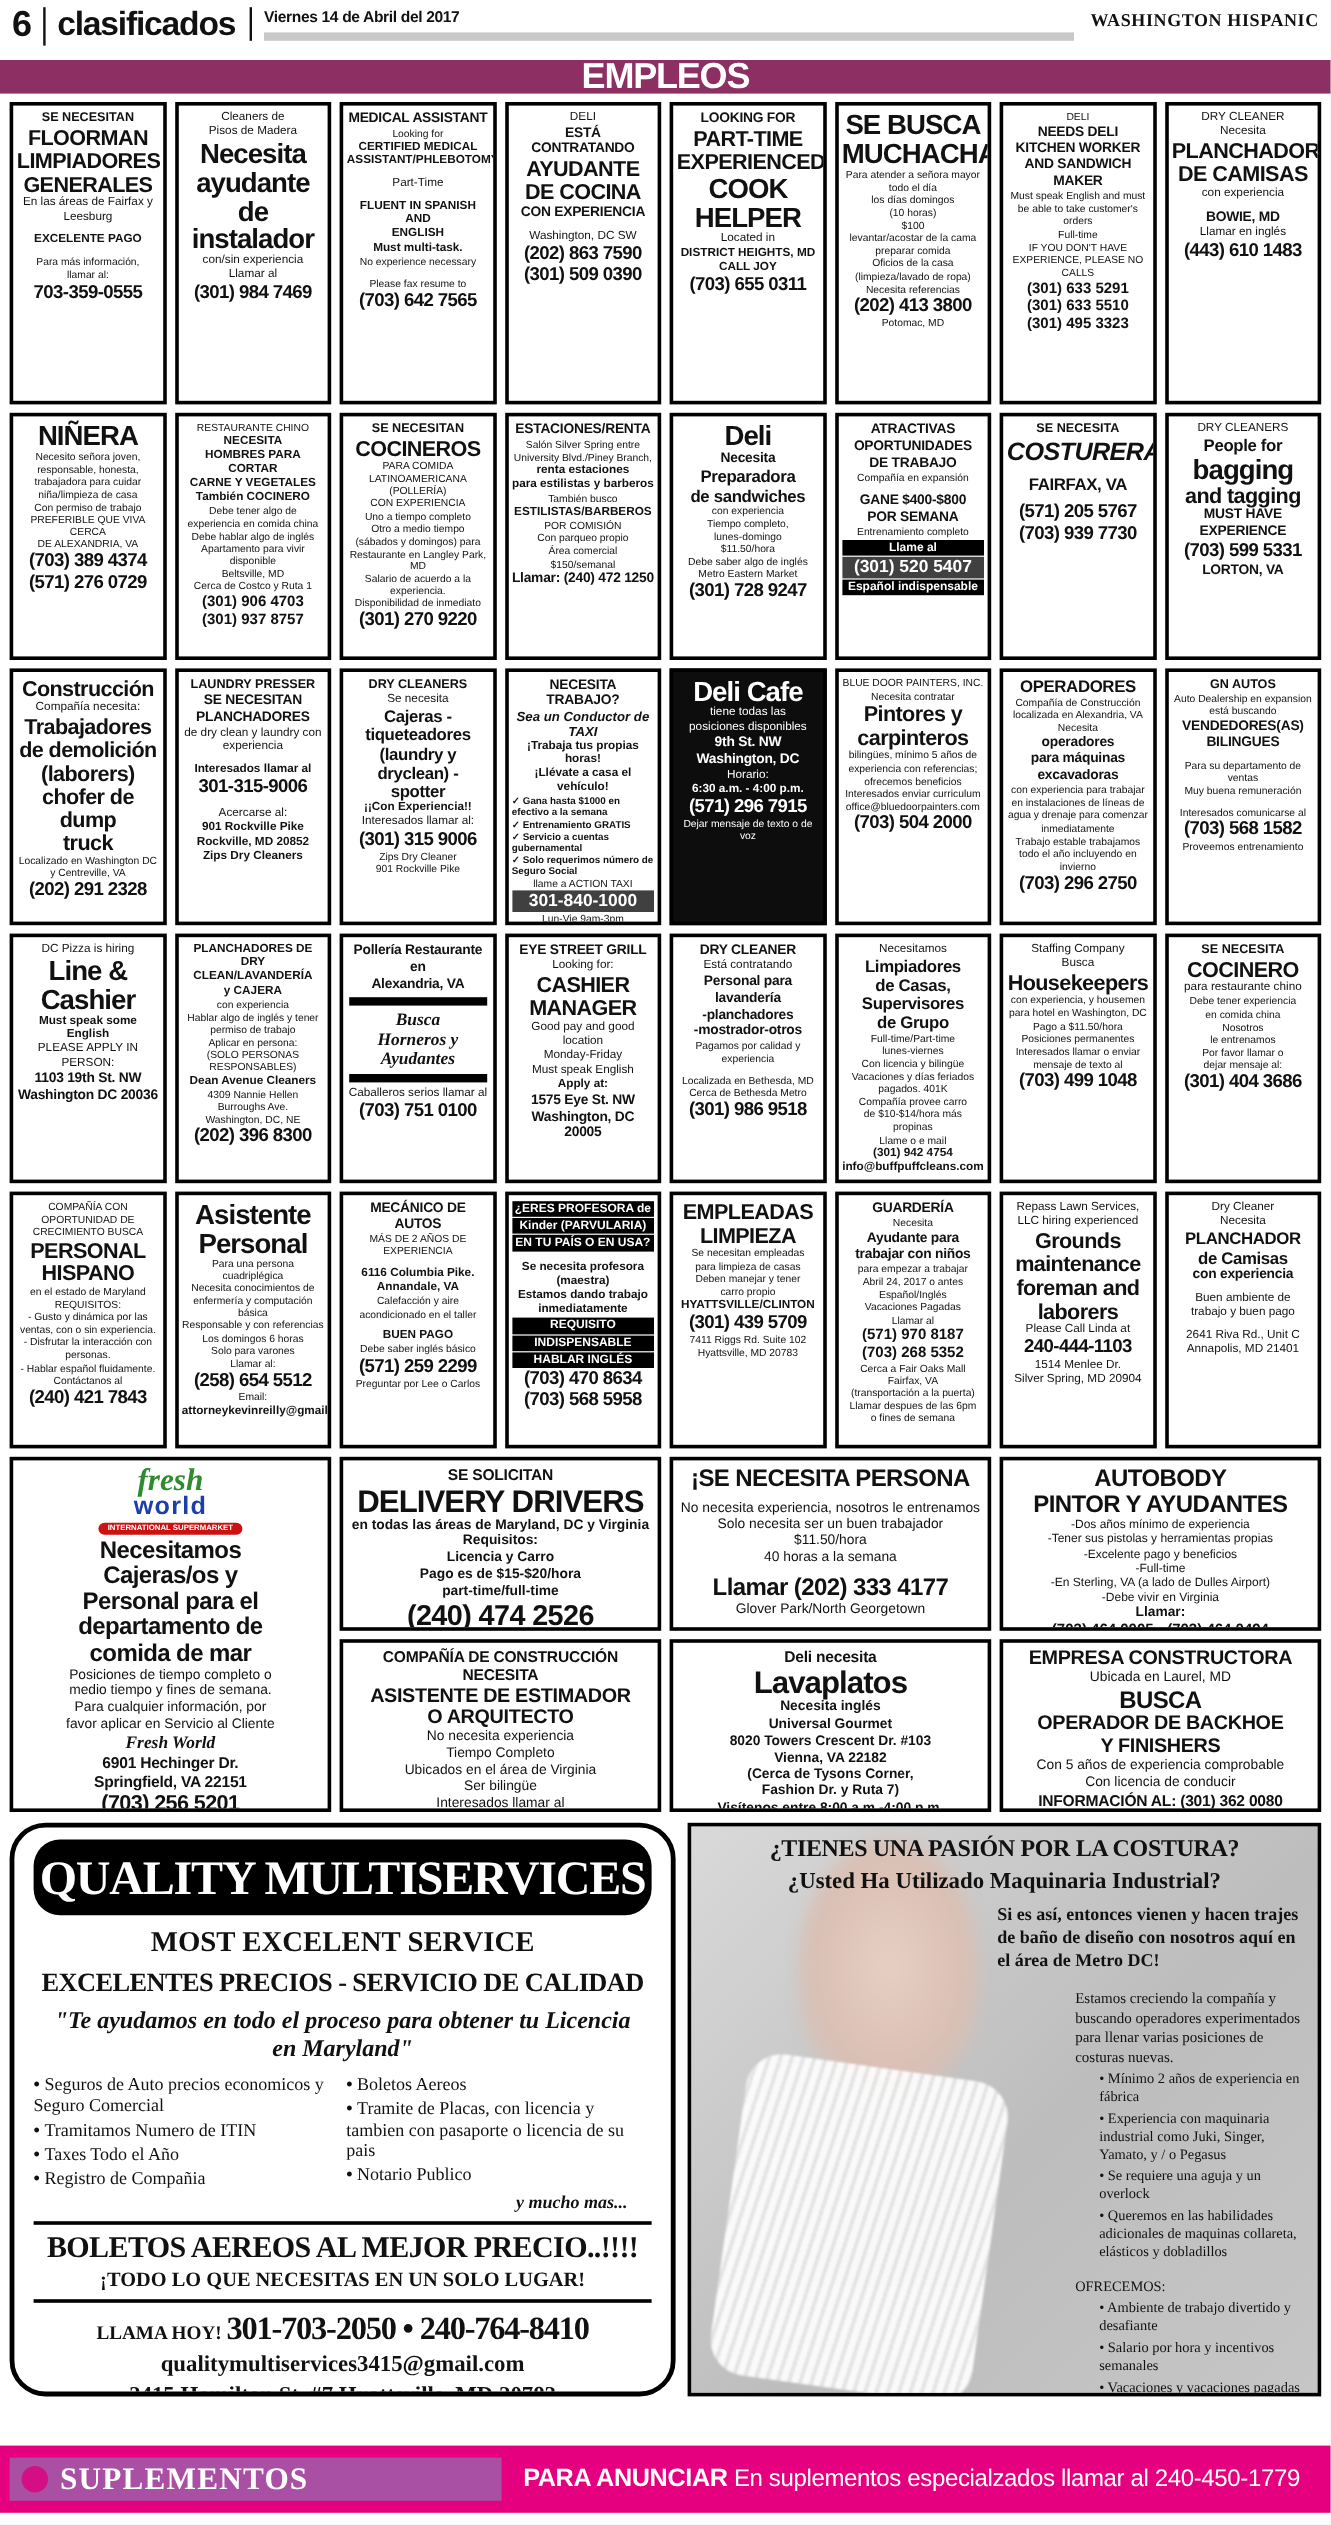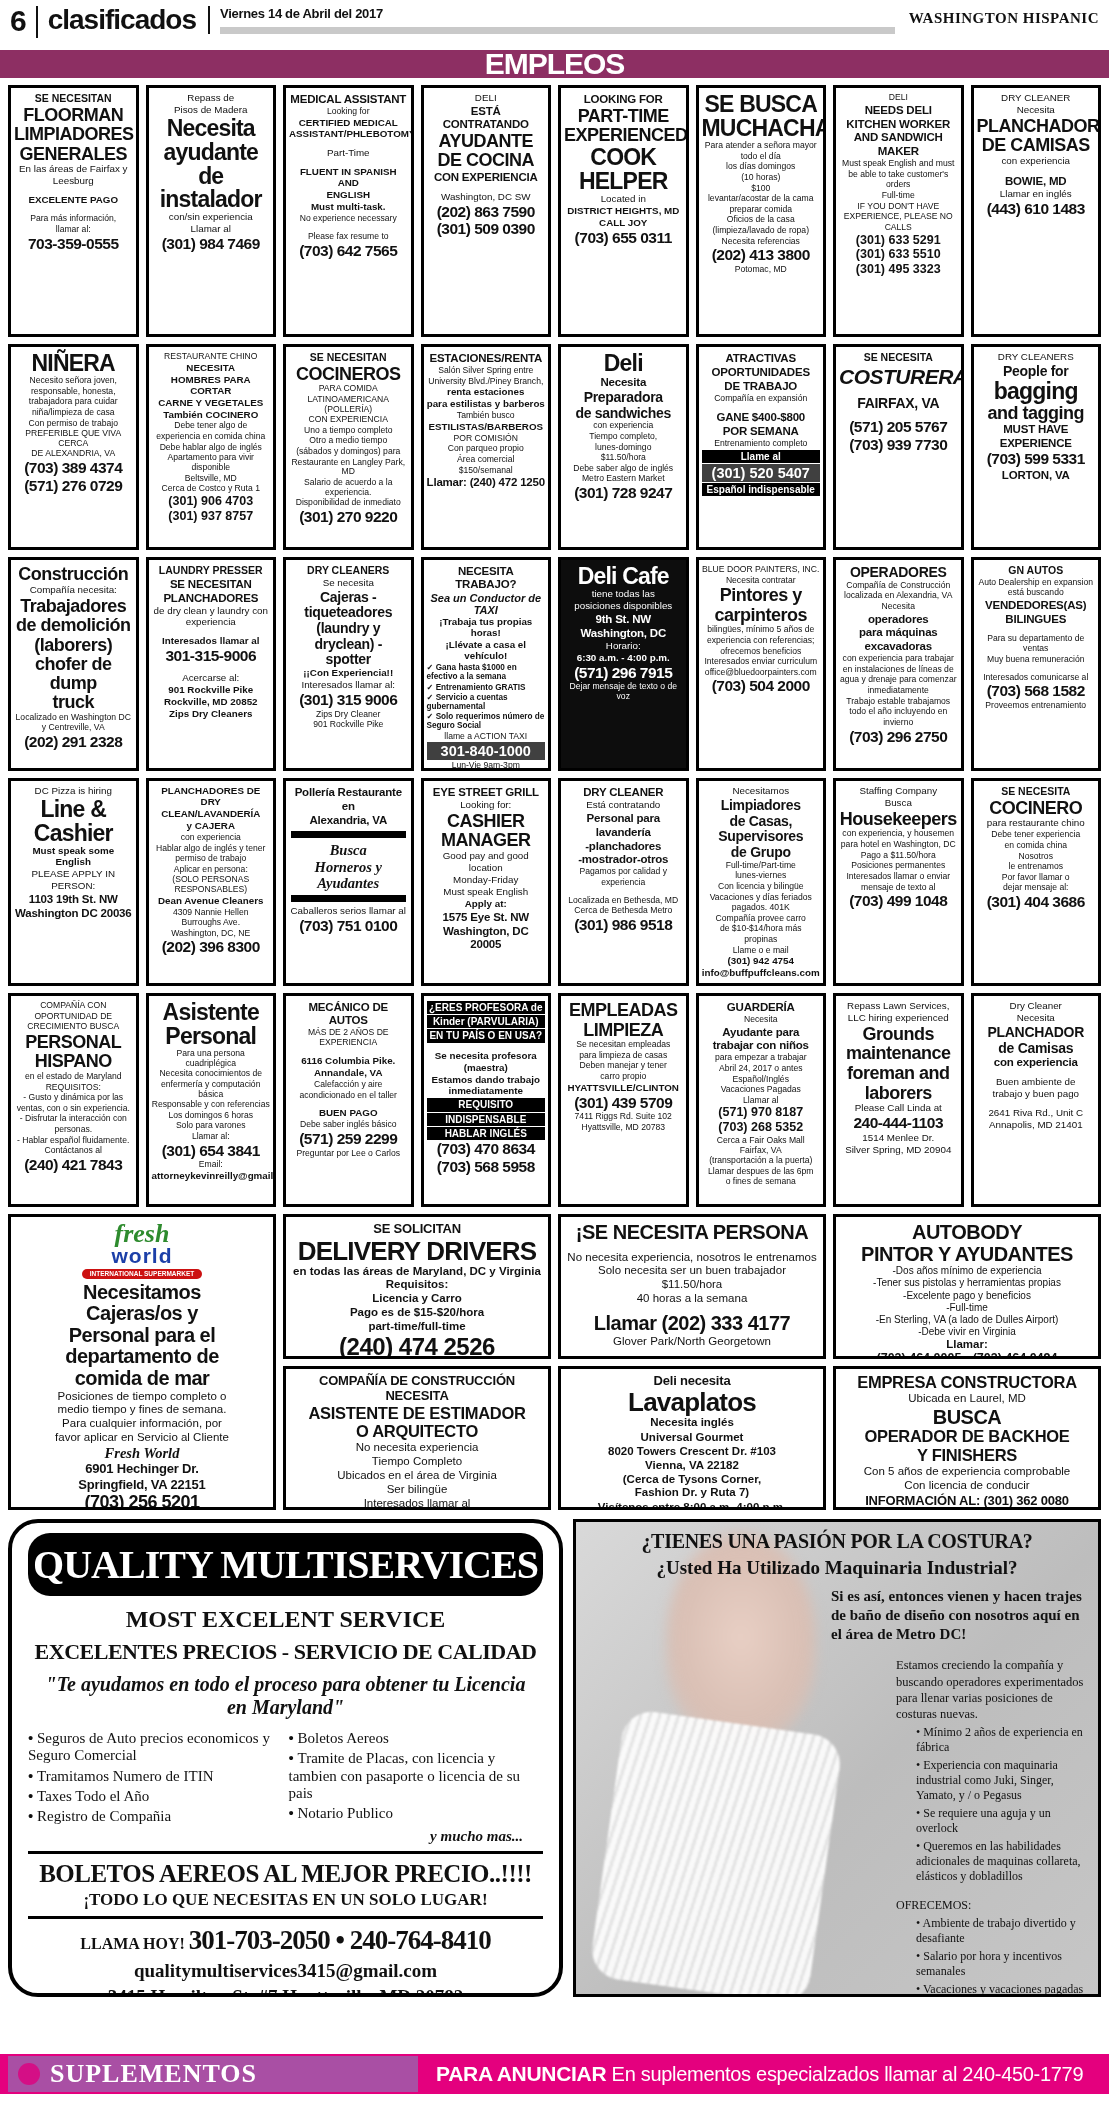--- a/index.html
+++ b/index.html
@@ -89,21 +89,21 @@
         transform:rotate(8deg);opacity:.95;}
   .k-content{position:relative;z-index:2;}
   .k-h1{font-size:20px;font-weight:bold;text-align:center;letter-spacing:-.3px;}
   .k-h2{font-size:19px;font-weight:bold;text-align:center;margin-top:4px;}
   .k-intro{font-size:15px;font-weight:bold;margin:8px 0 0 245px;line-height:1.25;}
   .k-para{font-size:12.5px;margin:14px 0 0 310px;line-height:1.3;}
   .k-li{font-size:12px;margin:3px 0 0 330px;line-height:1.25;}
   .k-li:before{content:"•   ";}
   .k-ofrecemos{font-size:12px;margin:14px 0 0 310px;}
   
-  .footer{position:absolute;left:0;right:0;bottom:10px;height:40px;background:#e4007e;
+  .footer{position:absolute;left:0;right:0;bottom:10px;height:56px;background:#e4007e;
           display:flex;align-items:center;}
   .f-box{background:#a94fa4;height:36px;margin-left:8px;width:400px;display:flex;
          align-items:center;padding-left:10px;}
   .f-dot{width:22px;height:22px;border-radius:50%;background:#d40f86;margin-right:10px;}
   .f-sup{color:#fff;font-family:"Liberation Serif",serif;font-weight:bold;font-size:26px;
          letter-spacing:1px;}
   .f-right{color:#fff;margin-left:18px;font-size:20px;letter-spacing:-.3px;white-space:nowrap;}
   .f-right .fb{font-weight:bold;font-size:21px;}
 </style>
 </head>
@@ -139,21 +139,21 @@
             <div class="ln gap"></div>
             <div class="ln b">EXCELENTE PAGO</div>
             <div class="ln gap"></div>
             <div class="ln s">Para más información,</div>
             <div class="ln s">llamar al:</div>
             <div class="ln ph">703-359-0555</div>
           </div>
         </div>
         <div class="cellcol">
           <div class="ad">
-            <div class="ln n">Repass de</div>
+            <div class="ln n">Cleaners de</div>
             <div class="ln n">Pisos de Madera</div>
             <div class="ln h3">Necesita</div>
             <div class="ln h3">ayudante</div>
             <div class="ln h3">de instalador</div>
             <div class="ln n">con/sin experiencia</div>
             <div class="ln n">Llamar al</div>
             <div class="ln ph">(301) 984 7469</div>
           </div>
         </div>
         <div class="cellcol">
@@ -642,21 +642,21 @@
           <div class="ad">
             <div class="ln h3">Asistente</div>
             <div class="ln h3">Personal</div>
             <div class="ln s">Para una persona cuadriplégica</div>
             <div class="ln s">Necesita conocimientos de</div>
             <div class="ln s">enfermería y computación básica</div>
             <div class="ln s">Responsable y con referencias</div>
             <div class="ln s">Los domingos 6 horas</div>
             <div class="ln s">Solo para varones</div>
             <div class="ln s">Llamar al:</div>
-            <div class="ln ph">(301) 654 3841</div>
+            <div class="ln ph">(258) 654 5512</div>
             <div class="ln s">Email:</div>
             <div class="ln b">attorneykevinreilly@gmail.com</div>
           </div>
         </div>
         <div class="cellcol">
           <div class="ad">
             <div class="ln b2">MECÁNICO DE AUTOS</div>
             <div class="ln s">MÁS DE 2 AÑOS DE</div>
             <div class="ln s">EXPERIENCIA</div>
             <div class="ln gap"></div>

